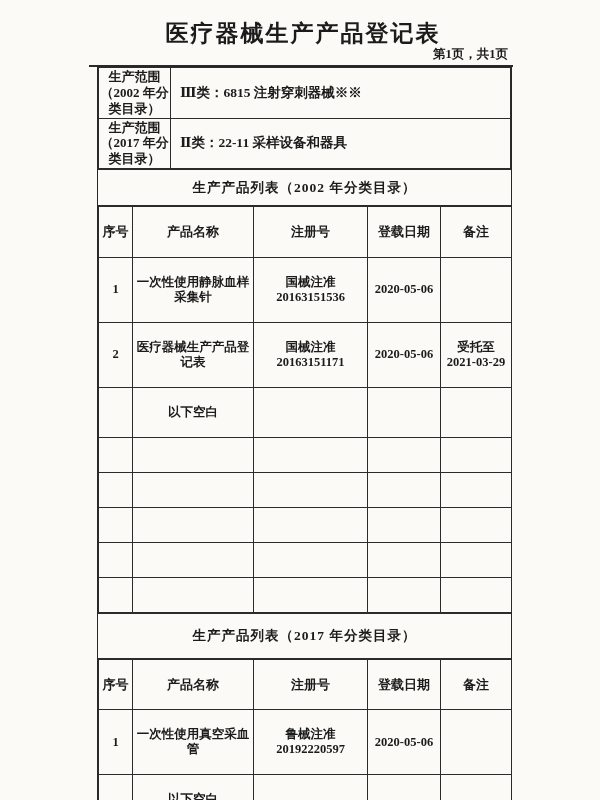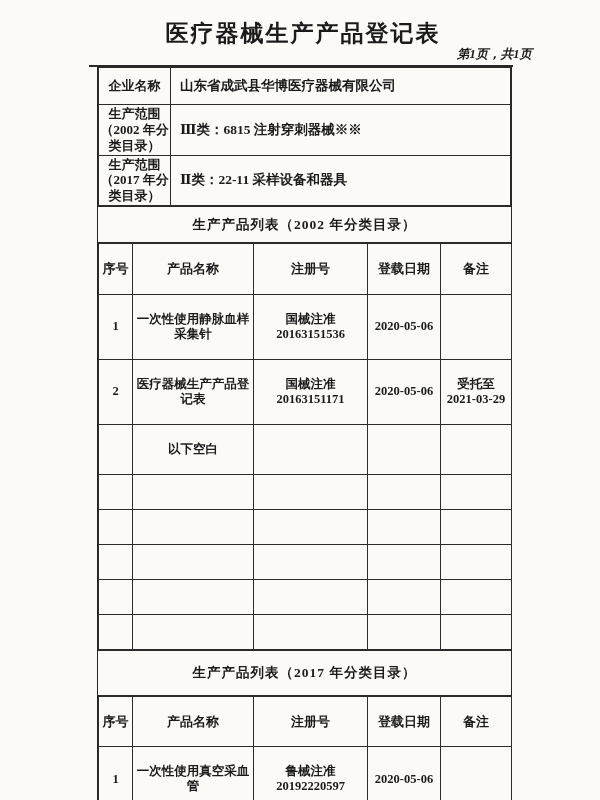--- a/index.html
+++ b/index.html
@@ -9,22 +9,22 @@
     font-family: "Liberation Serif", "DejaVu Serif", serif;
     color: #1b1b1b;
     position: relative;
     overflow: hidden;
   }
   .doc-title {
     position: absolute; top: 18px; left: 0; width: 100%;
     text-align: center; font-size: 23px; font-weight: bold; letter-spacing: 2px; padding-left: 6px;
   }
   .page-indicator {
-    position: absolute; top: 46px; right: 68px;
-    font-size: 12.5px; font-weight: bold; font-style: italic;
+    position: absolute; top: 46px; right: 92px;
+    font-size: 12.5px; font-weight: bold;
   }
   .top-rule {
     position: absolute; left: 89px; top: 65px; width: 424px; height: 2px;
     background: #2a2a2a;
   }
   .form {
     position: absolute; left: 97px; top: 66px; width: 415px;
     border: 1.6px solid #262626;
     background: transparent;
   }
@@ -61,24 +61,20 @@
 <div class="page">
 
   <div class="doc-title">医疗器械生产产品登记表</div>
   <div class="page-indicator">第1页，共1页</div>
   <div class="top-rule"></div>
 
   <div class="form">
 
     <table class="info-table">
       <tbody>
-          <tr style="height:37px">
-        <td class="lbl">企业名称</td>
-        <td class="val">山东省成武县华博医疗器械有限公司</td>
-      </tr>
       <tr style="height:41px">
         <td class="lbl">生产范围
 （2002 年分
 类目录）</td>
         <td class="val">Ⅲ类：6815 注射穿刺器械※※</td>
       </tr>
       <tr style="height:43px">
         <td class="lbl">生产范围
 （2017 年分
 类目录）</td>

